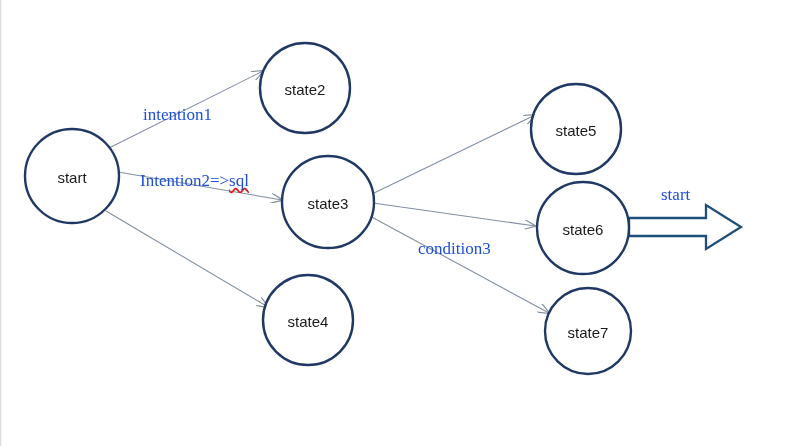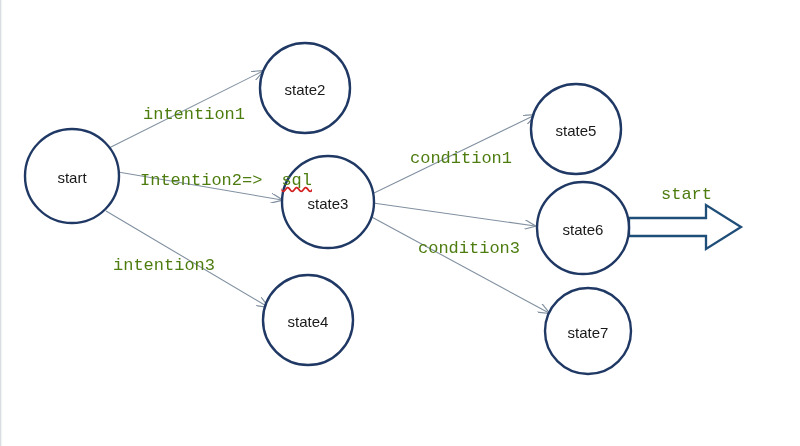--- a/index.html
+++ b/index.html
@@ -33,30 +33,29 @@
   }
   .node-label {
     font-family: "Liberation Sans", "DejaVu Sans", sans-serif;
     font-size: 15px;
     fill: #1a1a1a;
     text-anchor: middle;
     dominant-baseline: central;
   }
   .edge-label {
     position: absolute;
-    font-family: Liberation Mono, monospace;
+    font-family: Liberation Serif, serif;
     font-size: 17px;
-    color: #4d7c0f;
+    color: #1d4ed8;
     white-space: nowrap;
     line-height: 20px;
   }
   .misspell {
     text-decoration: underline wavy #d42020;
     text-decoration-skip-ink: none;
-    margin-left: 19px;
   }
 </style>
 </head>
 <body>
 
 <div id="canvas">
 
   <div id="left-edge"></div>
 
   <svg id="diagram-svg" viewBox="0 0 800 446">
@@ -125,22 +124,20 @@
         <circle cx="588" cy="331" r="43" fill="#ffffff" stroke="#1f3864" stroke-width="2.4"></circle>
         <text class="node-label" x="588" y="332">state7</text>
       </g>
     </g>
   </svg>
 
   <div class="edge-label" style="left:143px; top:105px;">intention1</div>
 
   <div class="edge-label" style="left:140px; top:171px;"><span>Intention2=&gt;</span><span class="misspell">sql</span></div>
 
-  <div class="edge-label" style="left:113px; top:256px;">intention3</div>
 
-  <div class="edge-label" style="left:410px; top:149px;">condition1</div>
 
 
   <div class="edge-label" style="left:418px; top:239px;">condition3</div>
 
   <div class="edge-label" style="left:661px; top:185px;">start</div>
 
 </div>
 
 </body></html>

